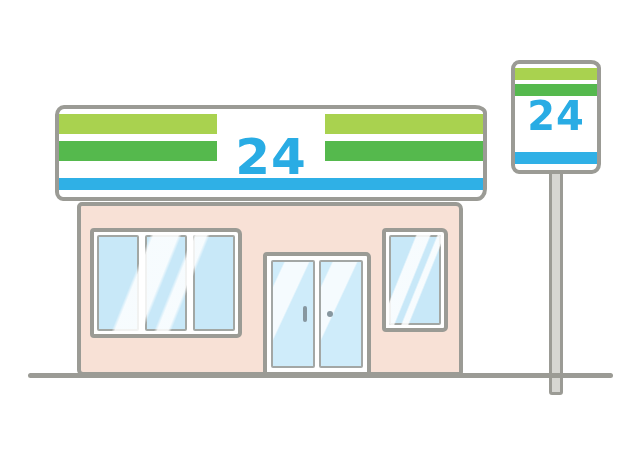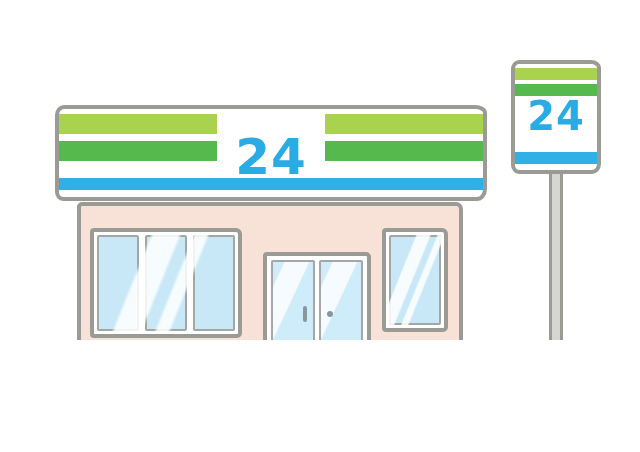--- a/index.html
+++ b/index.html
@@ -2,21 +2,21 @@
 <html style="--stripe_light_green: #a9d24f; --stripe_green: #55b94d; --stripe_blue: #2fb0e6; --sign_text_blue: #29ace4; --facade_peach: #f8e1d6; --window_blue: #c8e8f8; --outline_gray: #9b9b95; --pole_gray: #d6d6d2;"><head>
 <meta charset="utf-8">
 <style>
   * { box-sizing: border-box; margin: 0; padding: 0; }
   html, body { background: #ffffff; }
   body { font-family: "DejaVu Sans", sans-serif; }
 
   .scene {
     position: relative;
     width: 640px;
-    height: 340px;
+    height: 452px;
     background: #ffffff;
     overflow: hidden;
   }
 
   
   .sign-band {
     position: absolute;
     left: 55px; top: 105px;
     width: 432px; height: 96px;
     background: #ffffff;

